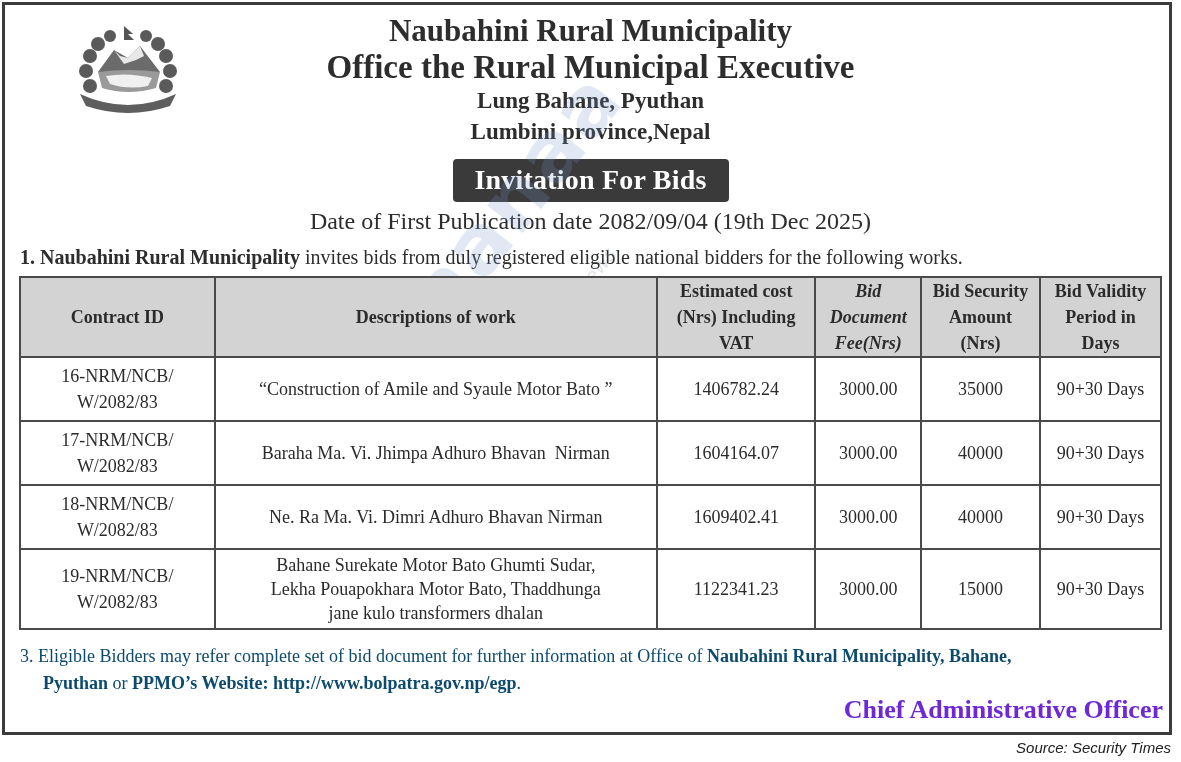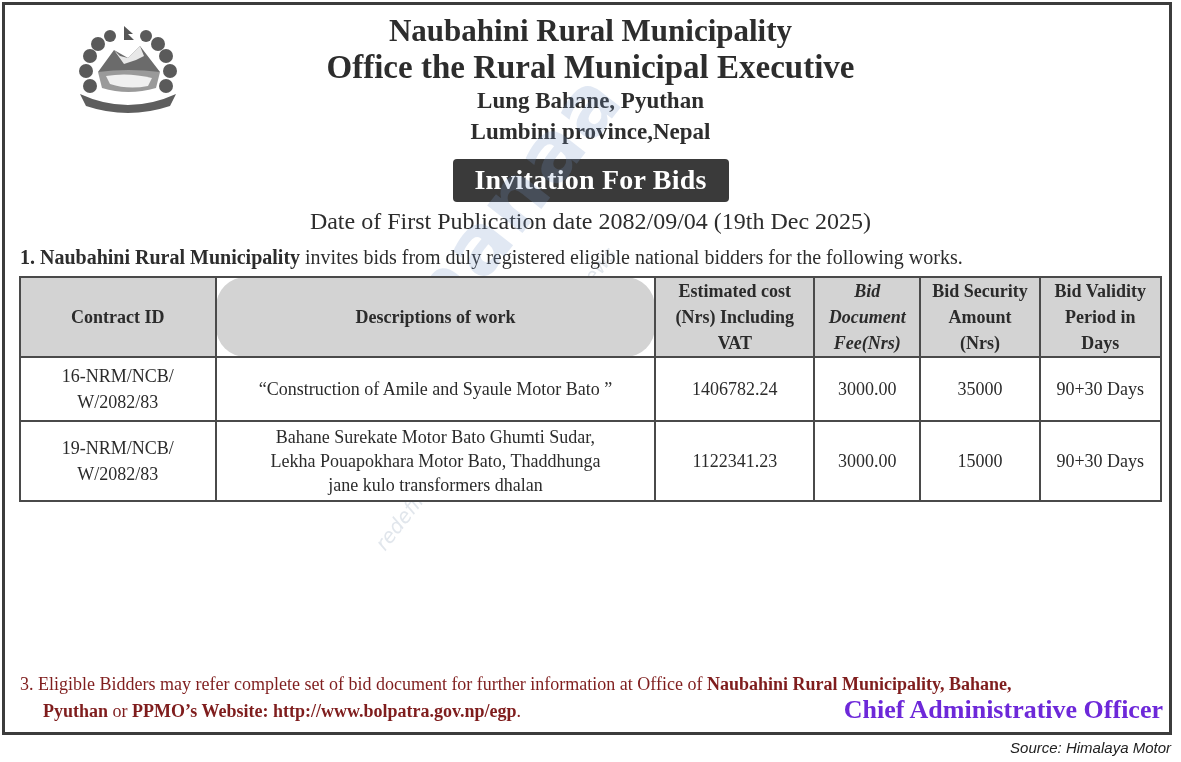--- a/index.html
+++ b/index.html
@@ -13,22 +13,22 @@
     .badge-wrap { position: absolute; left: 0; right: 0; top: 159px; text-align: center; }
     .badge { display: inline-block; background: #3a3a3a; color: #ffffff; font-size: 28px; font-weight: bold; padding: 3px 22px 4px; border-radius: 4px; line-height: 36px; letter-spacing: 0.2px; }
     .pubdate { position: absolute; left: 0; right: 0; top: 205px; text-align: center; font-size: 24px; font-weight: normal; line-height: 32px; color: #2d2d2d; }
     .intro { position: absolute; left: 20px; top: 245px; font-size: 20px; line-height: 24px; color: #2d2d2d; white-space: nowrap; }
     .intro b { font-weight: bold; }
     table.bids { position: absolute; left: 19px; top: 276px; width: 1143px; border-collapse: collapse; font-size: 18px; color: #2b2b2b; }
     table.bids th, table.bids td { border: 2px solid #4a4a4a; text-align: center; vertical-align: middle; padding: 0 6px; line-height: 26px; margin-left: 16px; }
     table.bids th { background: #d3d3d3; font-weight: bold; height: 78px; }
     table.bids td { background: #ffffff; height: 62px; }
     table.bids tr.tall td { height: 78px; }
-    .c1 { width: 183px; } .c2 { width: 430px; border-radius: 30px; } .c3 { width: 146px; } .c4 { width: 92px; font-style: italic; } .c5 { width: 106px; } .c6 { width: 108px; }
-    .note { position: absolute; left: 20px; top: 671px; width: 1145px; font-size: 18px; line-height: 27px; color: #7f1d1d; }
+    .c1 { width: 183px; } .c2 { width: 430px; } .c3 { width: 146px; } .c4 { width: 92px; font-style: italic; } .c5 { width: 106px; } .c6 { width: 108px; }
+    .note { position: absolute; left: 20px; top: 643px; width: 1145px; font-size: 18px; line-height: 27px; color: #0c4a6e; }
     .note .indent { padding-left: 23px; }
     .sign { position: absolute; right: 18px; top: 693px; font-size: 26px; font-weight: bold; line-height: 34px; color: #6d28d9; }
     .source { position: absolute; right: 10px; top: 738px; font-family: "Liberation Sans", "DejaVu Sans", sans-serif; font-style: italic; font-size: 15px; line-height: 20px; color: #222; }
     .wm { position: absolute; pointer-events: none; }
     .wm-text { position: absolute; left: 280px; top: 420px; transform: rotate(-52deg); transform-origin: left top; font-family: "DejaVu Sans", sans-serif; font-weight: bold; font-size: 82px; color: rgba(120,150,200,0.22); letter-spacing: 2px; white-space: nowrap; }
     .wm-sub { position: absolute; left: 370px; top: 540px; transform: rotate(-52deg); transform-origin: left top; font-family: "DejaVu Sans", sans-serif; font-style: italic; font-size: 20px; color: rgba(120,140,170,0.22); white-space: nowrap; }
   </style>
 </head>
 <body>
 
@@ -91,31 +91,47 @@
   </thead>
   <tbody>
     <tr>
       <td><span>16-NRM/NCB/</span><br><span>W/2082/83</span></td>
       <td>“Construction of Amile and Syaule Motor Bato ”</td>
       <td>1406782.24</td>
       <td>3000.00</td>
       <td>35000</td>
       <td>90+30 Days</td>
     </tr>
+    <tr>
+      <td><span>17-NRM/NCB/</span><br><span>W/2082/83</span></td>
+      <td style="white-space:pre;">Baraha Ma. Vi. Jhimpa Adhuro Bhavan  Nirman</td>
+      <td>1604164.07</td>
+      <td>3000.00</td>
+      <td>40000</td>
+      <td>90+30 Days</td>
+    </tr>
+    <tr>
+      <td><span>18-NRM/NCB/</span><br><span>W/2082/83</span></td>
+      <td>Ne. Ra Ma. Vi. Dimri Adhuro Bhavan Nirman</td>
+      <td>1609402.41</td>
+      <td>3000.00</td>
+      <td>40000</td>
+      <td>90+30 Days</td>
+    </tr>
     <tr class="tall">
       <td><span>19-NRM/NCB/</span><br><span>W/2082/83</span></td>
       <td style="line-height:24px;"><span>Bahane Surekate Motor Bato Ghumti Sudar,</span><br><span>Lekha Pouapokhara Motor Bato, Thaddhunga</span><br><span>jane kulo transformers dhalan</span></td>
       <td>1122341.23</td>
       <td>3000.00</td>
       <td>15000</td>
       <td>90+30 Days</td>
     </tr>
   </tbody>
 </table>
 
 <div class="note">
   <div><span>3.</span><span> Eligible Bidders may refer complete set of bid  document for further information at Office of </span><b>Naubahini Rural Municipality, Bahane,</b></div>
   <div class="indent"><b>Pyuthan</b><span> or </span><b>PPMO’s Website: http://www.bolpatra.gov.np/egp</b><span>.</span></div>
 </div>
 
 <div class="sign">Chief Administrative Officer</div>
 
-<div class="source">Source: Himalaya Motor</div>
+<div class="source">Source: Security Times</div>
 
 </body></html>

